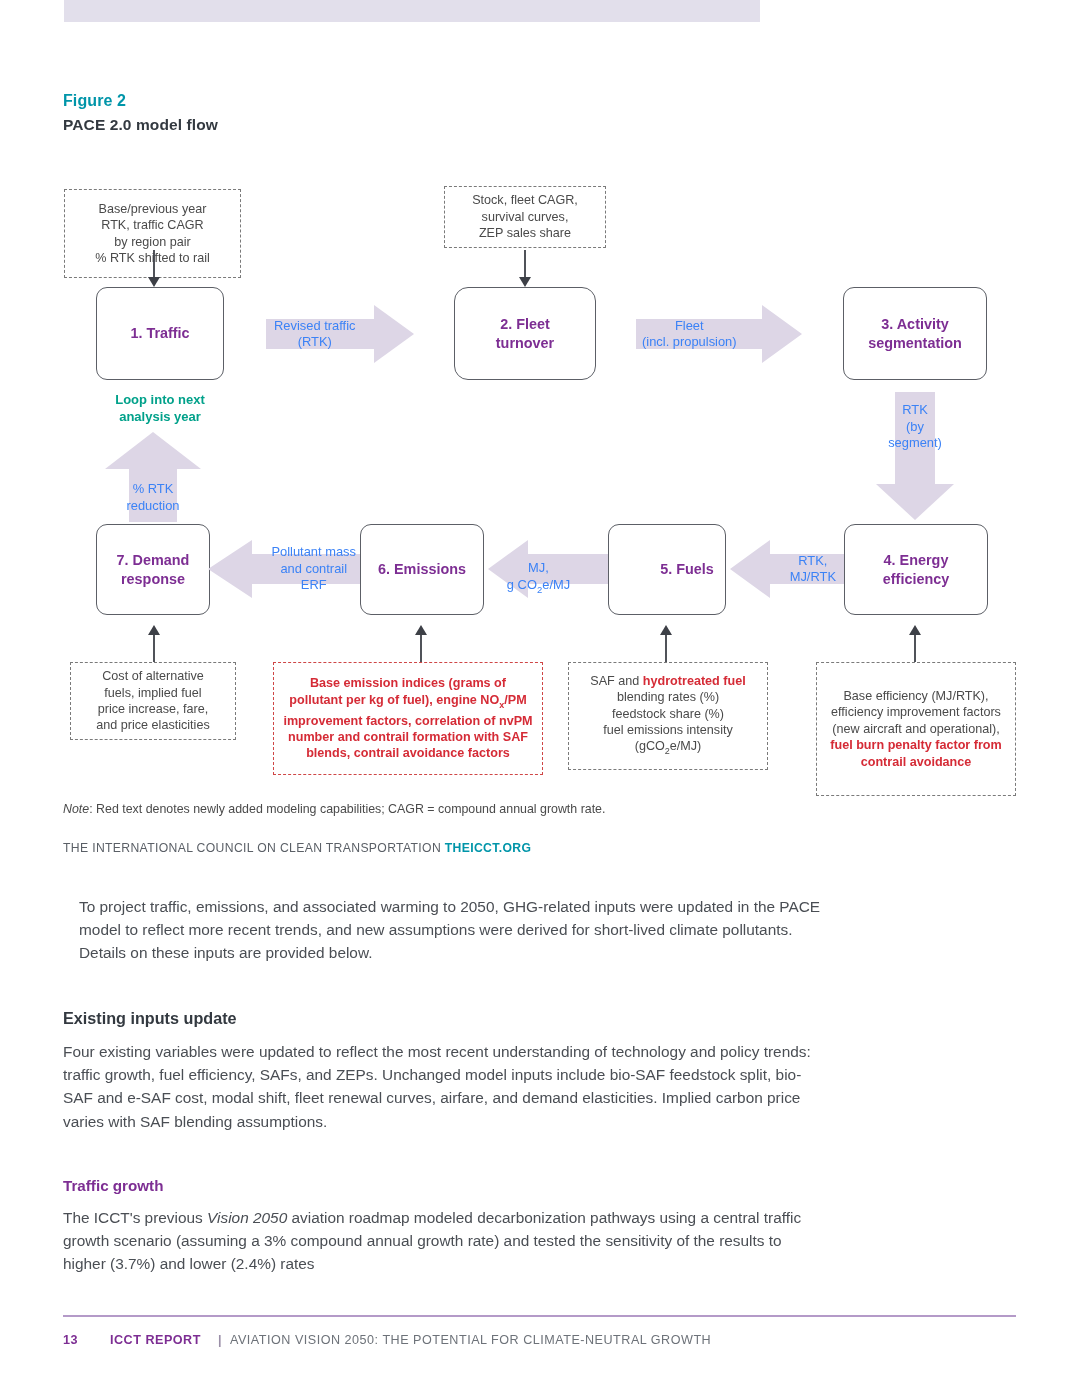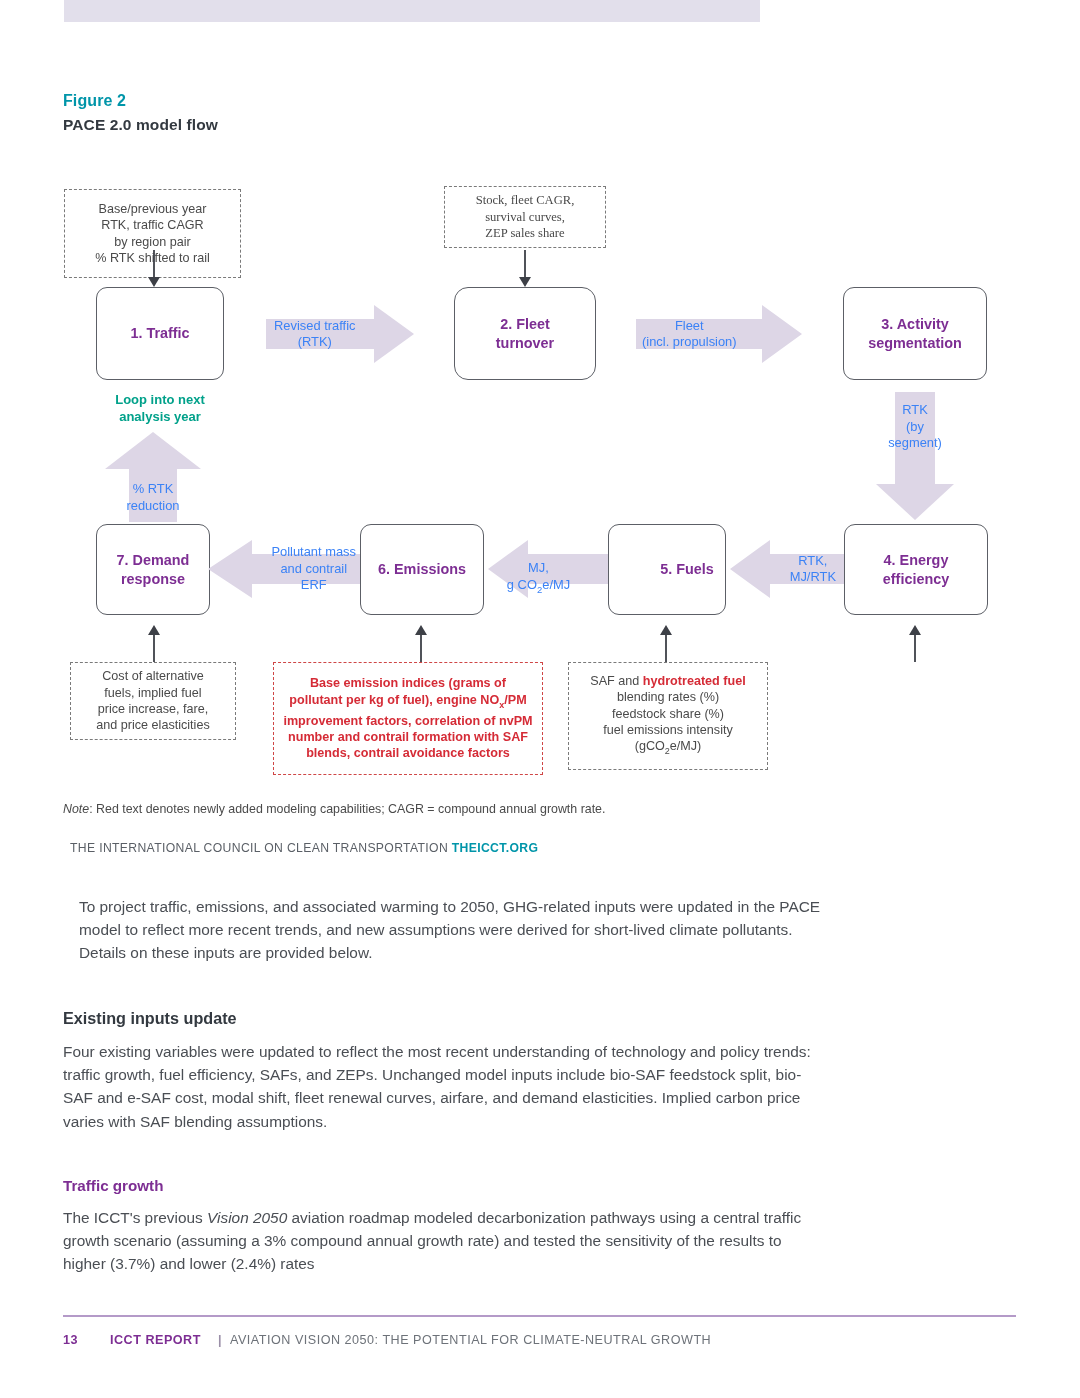--- a/index.html
+++ b/index.html
@@ -42,21 +42,21 @@
   .chev.left  .lbl{justify-content:flex-end;padding-right:10px;}
 
   
   .tarrow{position:absolute;}
   .tarrow svg{display:block;}
 
   .loop-label{position:absolute;font-size:13px;font-weight:bold;line-height:17px;color:#00a18a;text-align:center;}
 
   .note{position:absolute;left:63px;top:802px;font-size:12.4px;color:#4a4a4a;}
   .note i{font-style:italic;}
-  .icct-line{position:absolute;left:70px;top:841px;font-size:12.2px;letter-spacing:.35px;color:#5a5f66;}
+  .icct-line{position:absolute;left:63px;top:841px;font-size:12.2px;letter-spacing:.35px;color:#5a5f66;}
   .icct-line b{color:#0095a9;font-weight:bold;}
 
   p.body{position:absolute;left:63px;width:760px;margin:0;font-size:15.4px;line-height:23.2px;color:#4a4e54;}
   p.body i{font-style:italic;}
   h3.sec{position:absolute;left:63px;margin:0;font-size:16.2px;font-weight:bold;color:#333940;}
   h3.sub{position:absolute;left:63px;margin:0;font-size:15.2px;font-weight:bold;color:#7d2e93;}
 
   .rule{position:absolute;left:63px;top:1315px;width:953px;height:1.6px;background:#b49ac8;}
   .footer{position:absolute;top:1333px;font-size:12.6px;letter-spacing:.5px;}
   .footer .pg{position:absolute;left:63px;top:0;font-weight:bold;color:#7d2e93;text-align:center;}
@@ -75,21 +75,21 @@
   <div class="fig-title">PACE 2.0 model flow</div>
 
   <div class="dashed" style="left:64px;top:159px;width:177px;height:89px;margin-top:30px;">
     <span style="white-space:pre-line;">Base/previous year
 RTK, traffic CAGR
 by region pair
 % RTK shifted to rail</span>
   </div>
 
   <div class="dashed" style="left:444px;top:186px;width:162px;height:62px;">
-    <span style="white-space:pre-line;font-family:Liberation Serif, serif;">Stock, fleet CAGR,
+    <span style="white-space:pre-line;">Stock, fleet CAGR,
 survival curves,
 ZEP sales share</span>
   </div>
 
   <div class="tarrow" style="left:145px;top:250px;">
     <svg width="18" height="38">
         <line x1="9" y1="0" x2="9" y2="28" stroke="#3d4047" stroke-width="1.8"></line>
         <polygon points="3,27 15,27 9,37" fill="#3d4047"></polygon>
       </svg>
   </div>
@@ -235,20 +235,25 @@
 
   <div class="dashed" style="left:568px;top:662px;width:200px;height:108px;padding:0 6px;">
     <span>
       SAF and <span class="red">hydrotreated fuel</span> blending rates (%)<br>
       feedstock share (%)<br>
       fuel emissions intensity<br>
       (gCO<sub style="font-size:9px;">2</sub>e/MJ)
     </span>
   </div>
 
+  <div class="dashed" style="left:816px;top:662px;width:200px;height:134px;padding:0 6px;">
+    <span>
+      Base efficiency (MJ/RTK), efficiency improvement factors (new aircraft and operational), <span class="red">fuel burn penalty factor from contrail avoidance</span>
+    </span>
+  </div>
 
   <div class="note">
     <i>Note</i><span>: Red text denotes newly added modeling capabilities; CAGR = compound annual growth rate.</span>
   </div>
 
   <div class="icct-line">
     <span>THE INTERNATIONAL COUNCIL ON CLEAN TRANSPORTATION </span><b>THEICCT.ORG</b>
   </div>
 
   <p class="body" style="top:895px;margin-left:16px;">To project traffic, emissions, and associated warming to 2050, GHG-related inputs were updated in the PACE model to reflect more recent trends, and new assumptions were derived for short-lived climate pollutants. Details on these inputs are provided below.</p>

